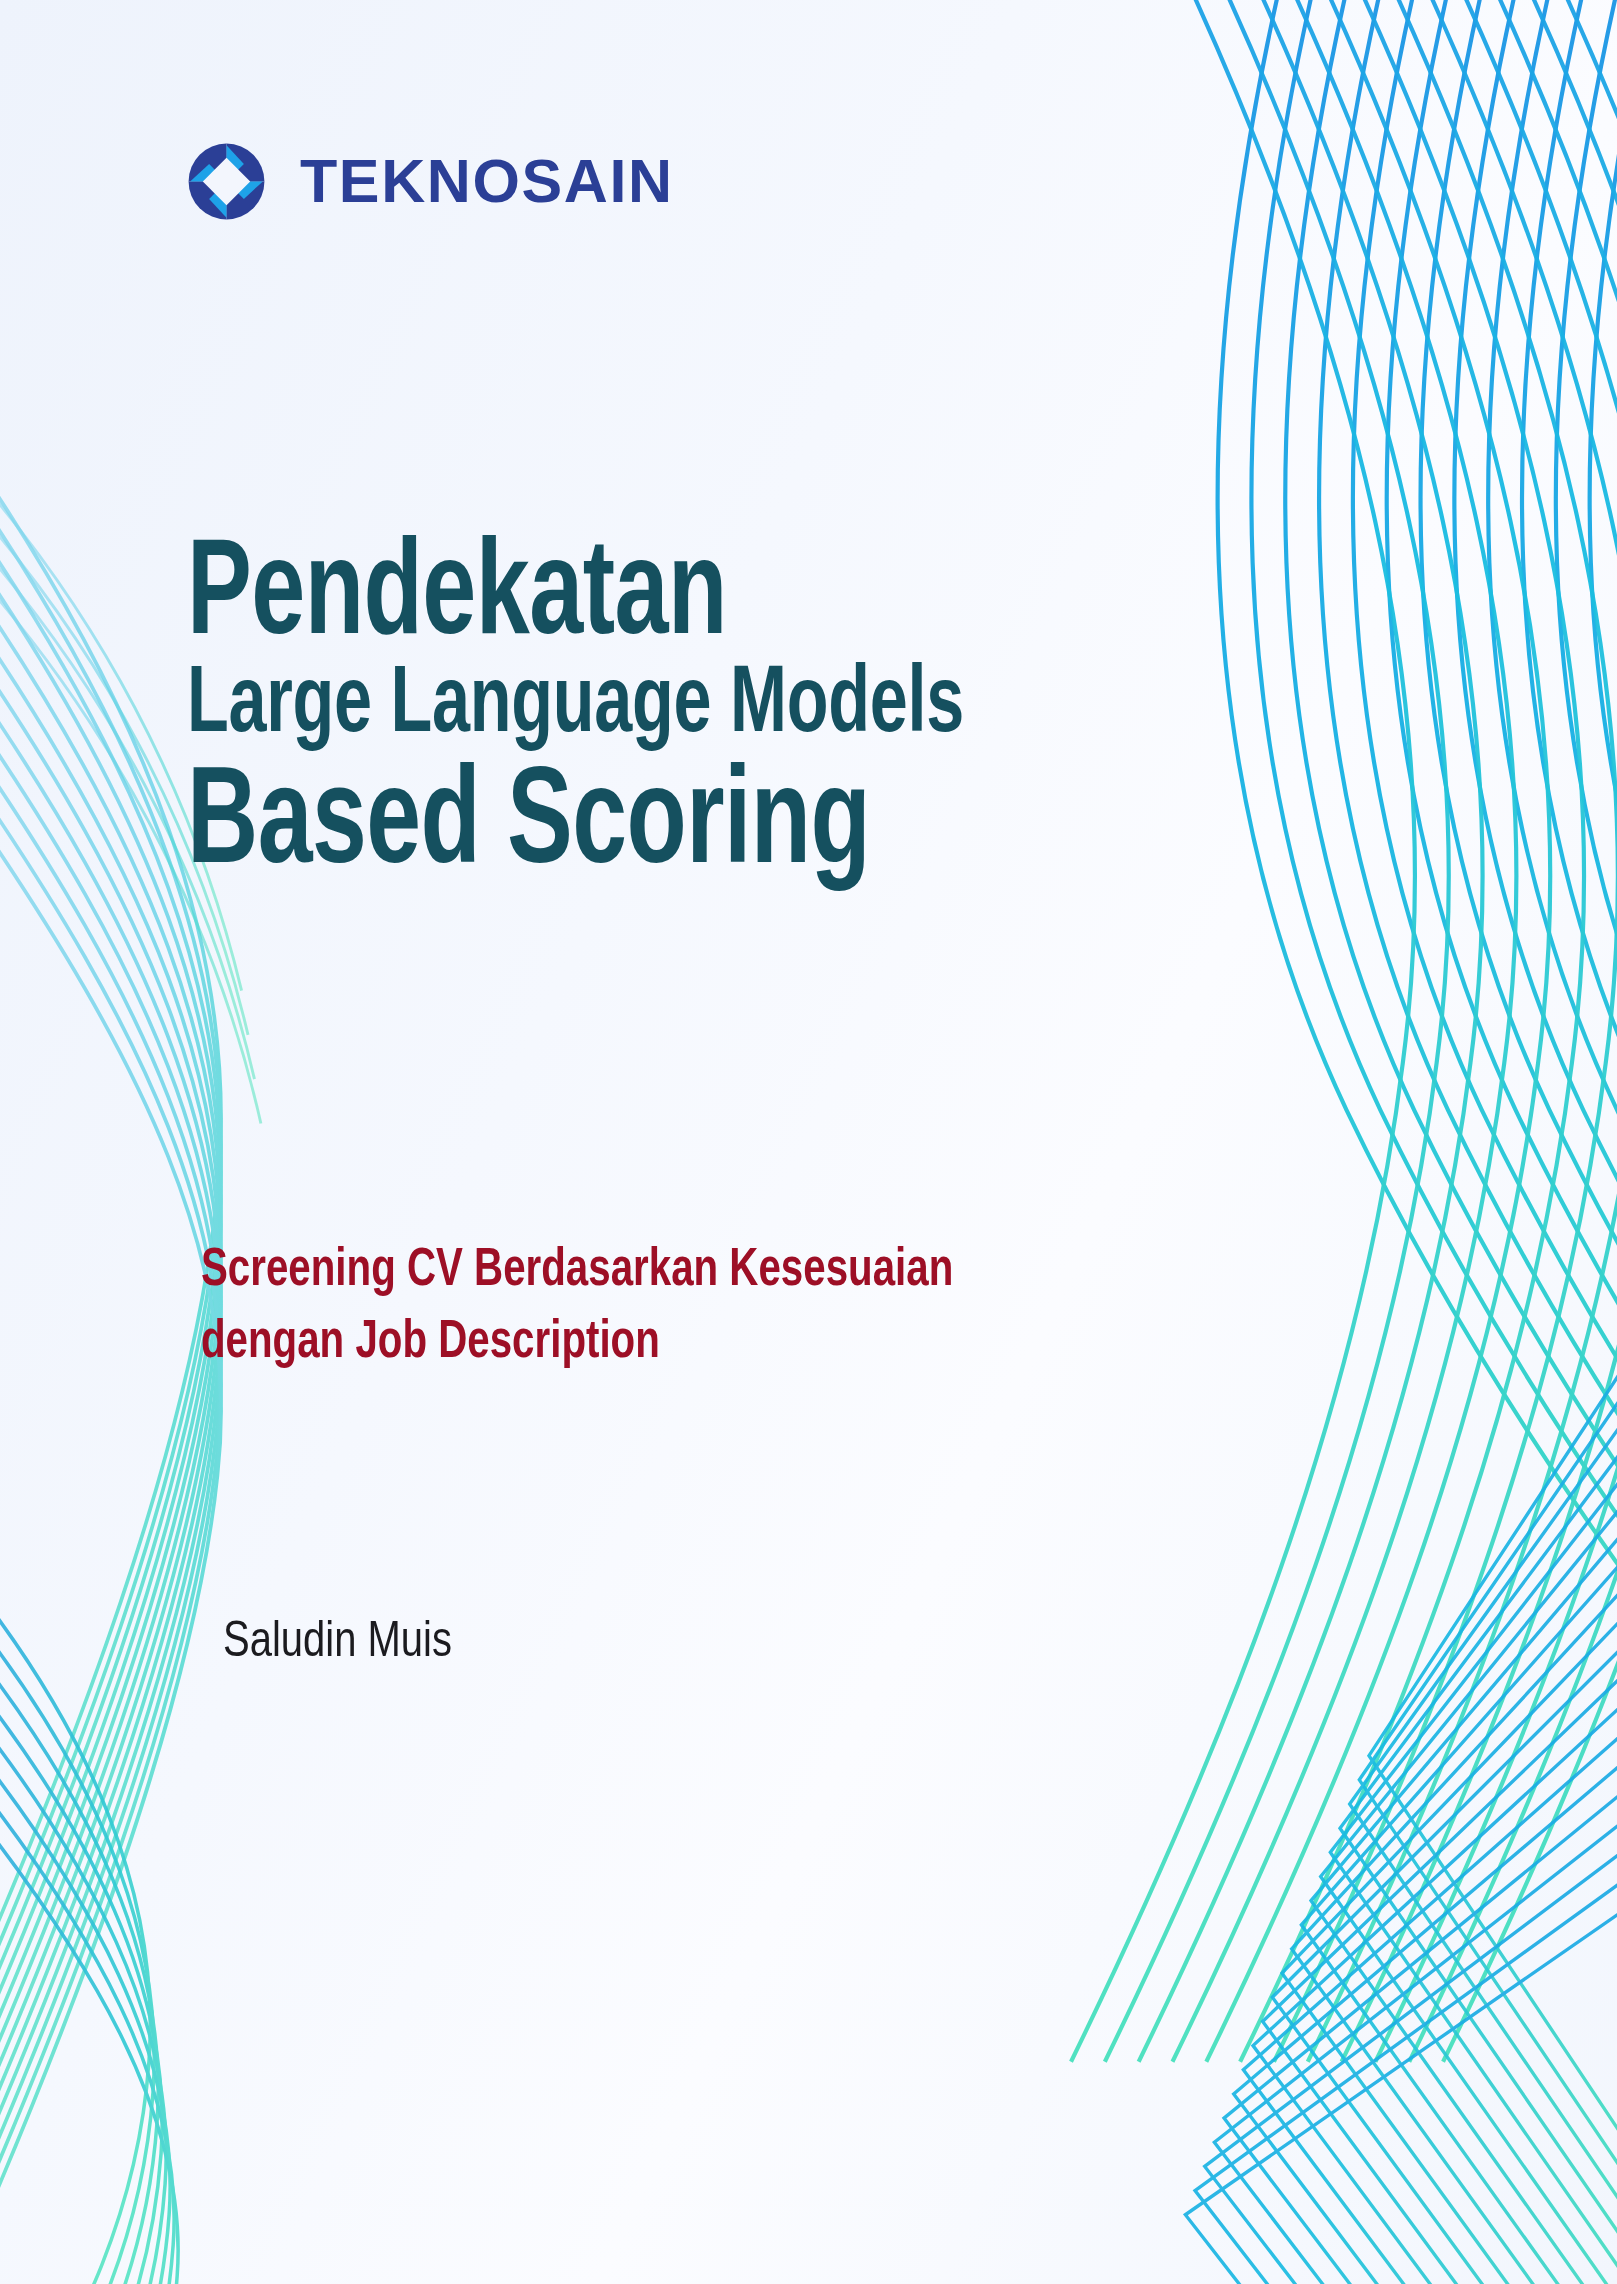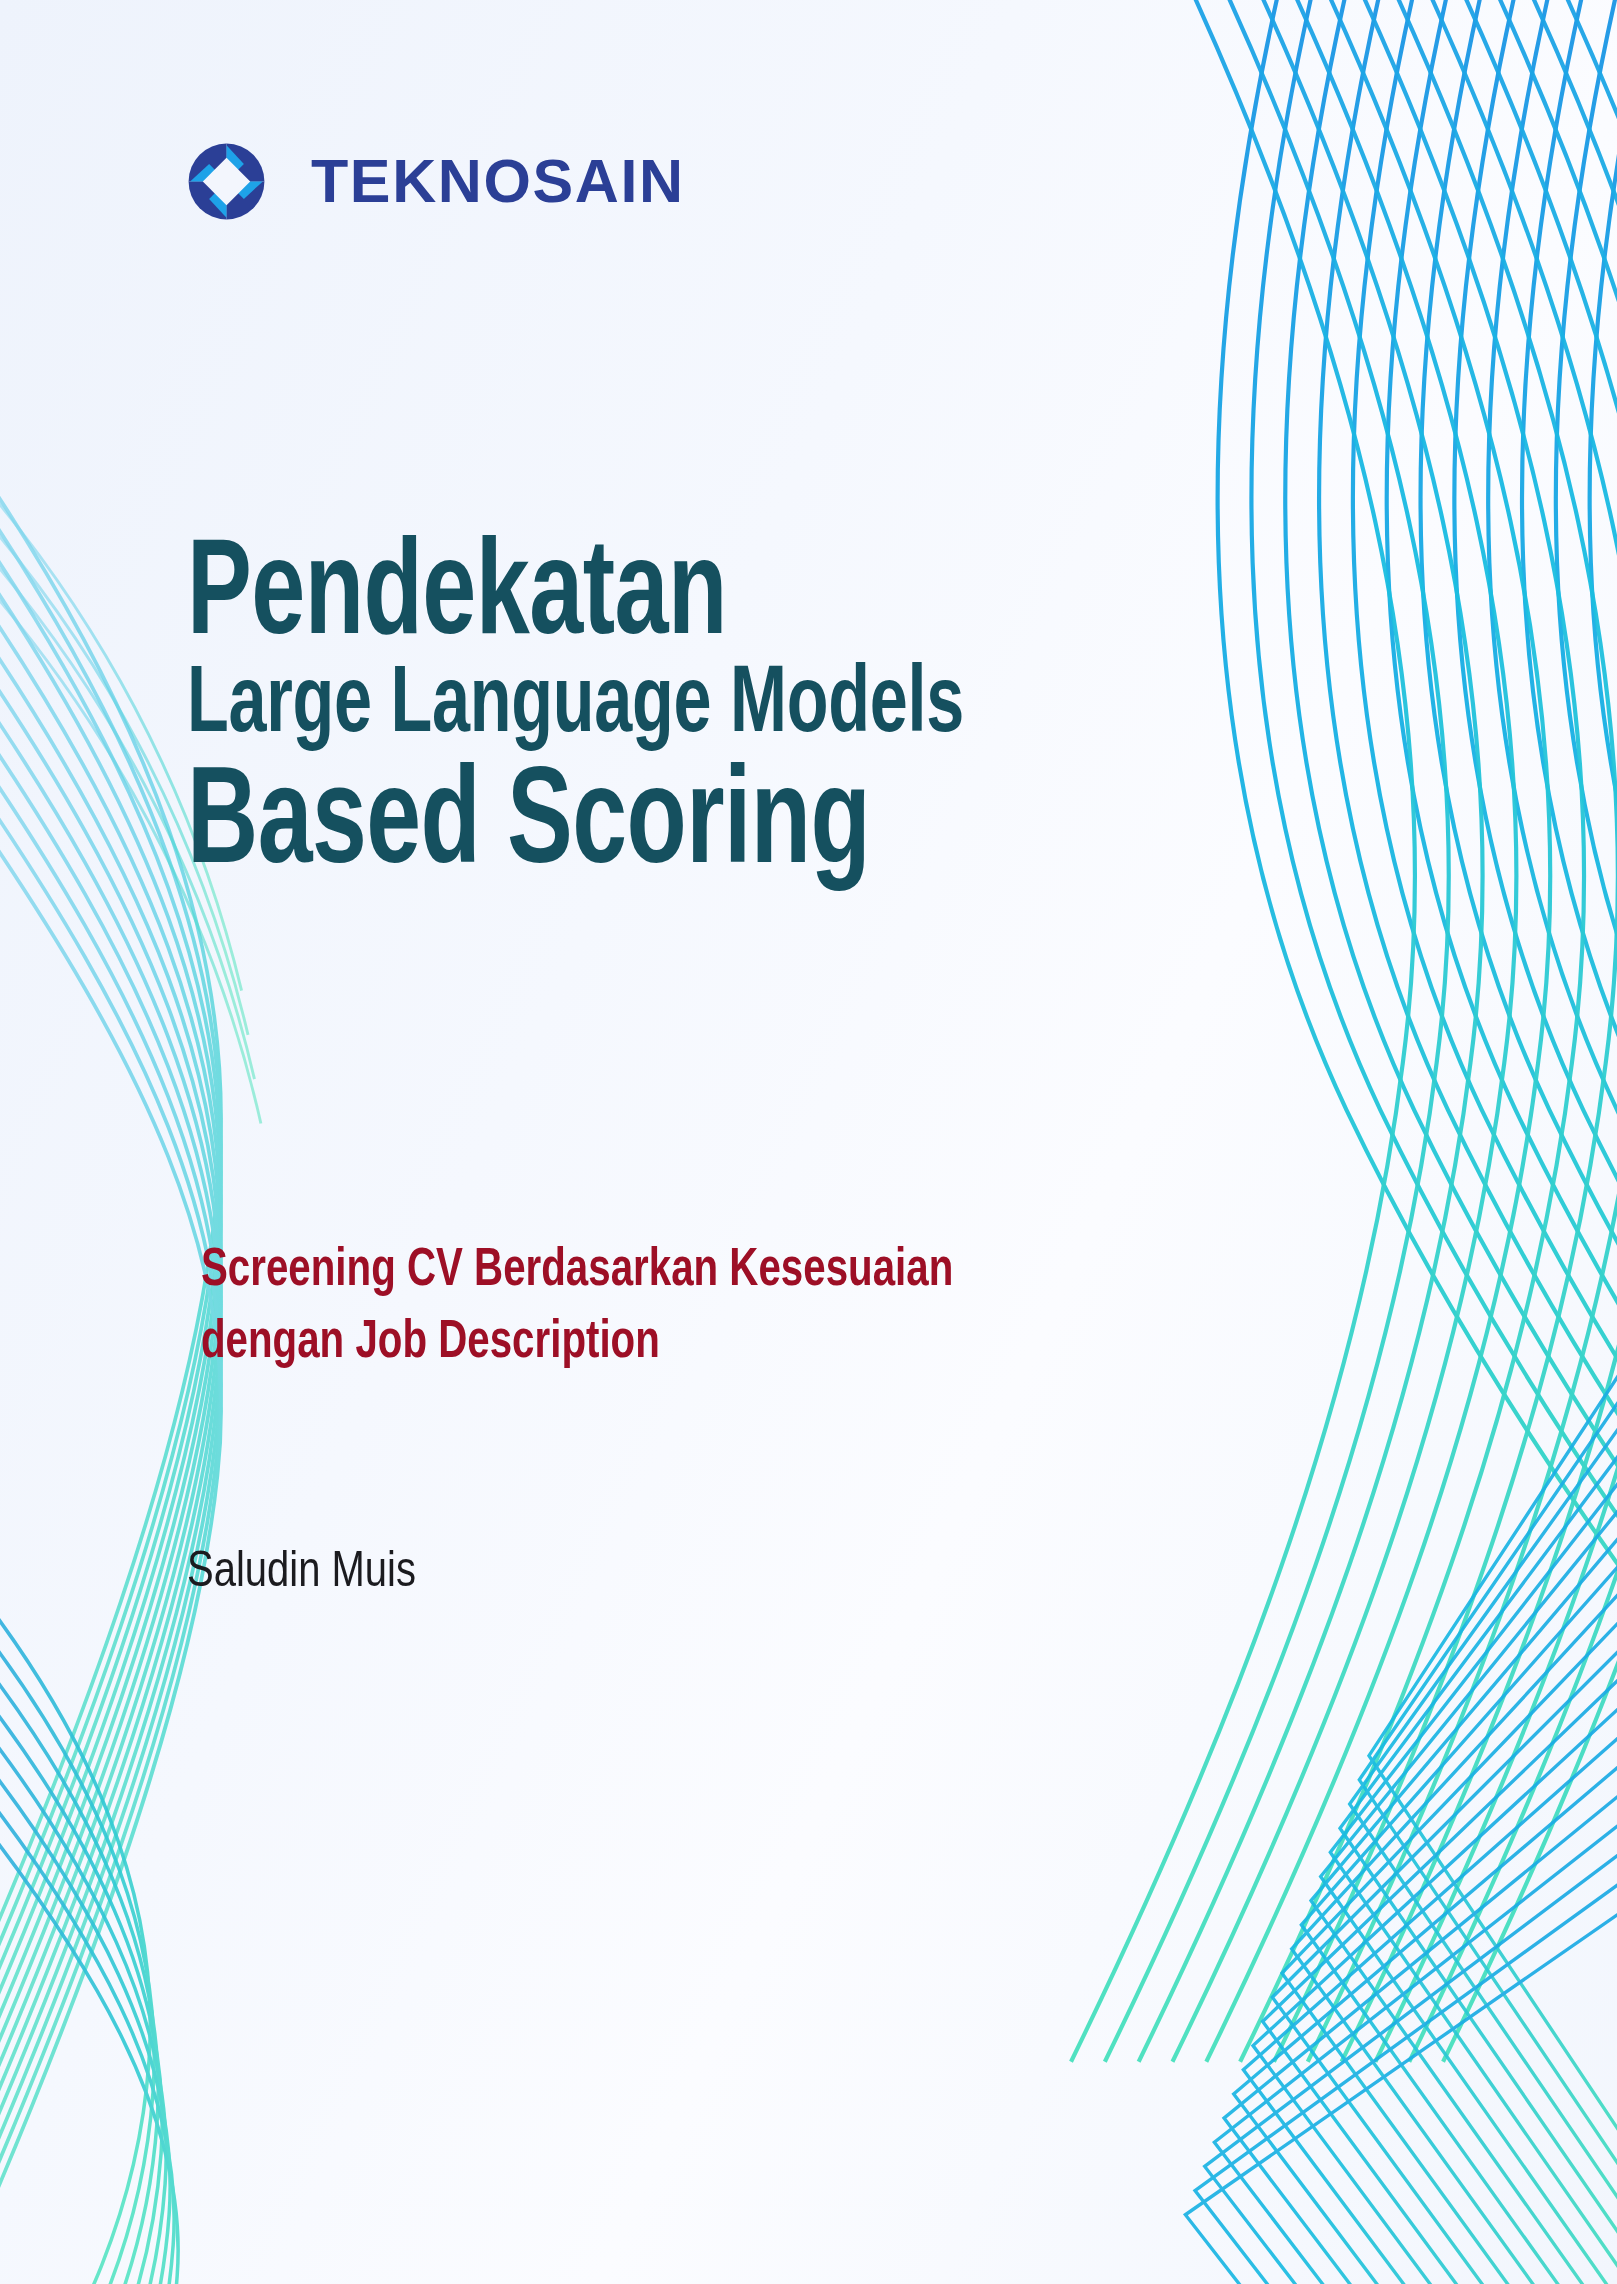--- a/index.html
+++ b/index.html
@@ -31,21 +31,21 @@
   }
   .deco-layer svg { display: block; width: 100%; height: 100%; }
 
   
   .logo-row {
     position: absolute;
     left: 187px;
     top: 142px;
     display: flex;
     align-items: center;
-    gap: 45px;
+    gap: 34px;
     z-index: 6;
   }
   .logo-mark { width: 79px; height: 79px; display: block; }
   .logo-word {
     font-family: "Liberation Sans", sans-serif;
     font-weight: 700;
     font-size: 61px;
     letter-spacing: 1.6px;
     color: #2b3f96;
     line-height: 1;
@@ -91,22 +91,23 @@
     white-space: nowrap;
     transform: scaleX(0.76);
     transform-origin: left center;
     margin: 0;
   }
 
   
   .author-block {
     position: absolute;
     left: 187px;
-    top: 1544px;
-    z-index: 6;
+    top: 1614px;
+    z-index: 6;
+    padding-left: 36px;
   }
   .author-name {
     color: #1b1b1f;
     font-family: "Liberation Sans Narrow", "Liberation Sans", sans-serif;
     font-weight: 400;
     font-size: 50px;
     line-height: 1;
     white-space: nowrap;
     transform: scaleX(0.8);
     transform-origin: left center;

